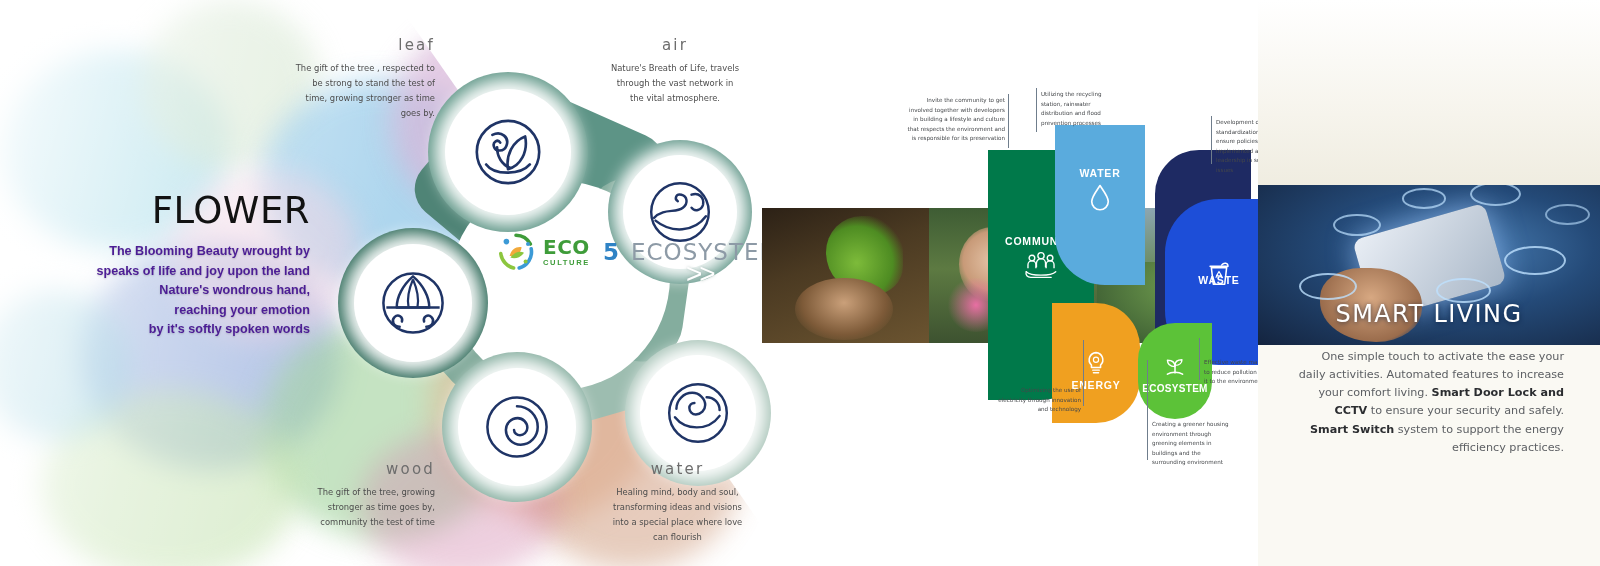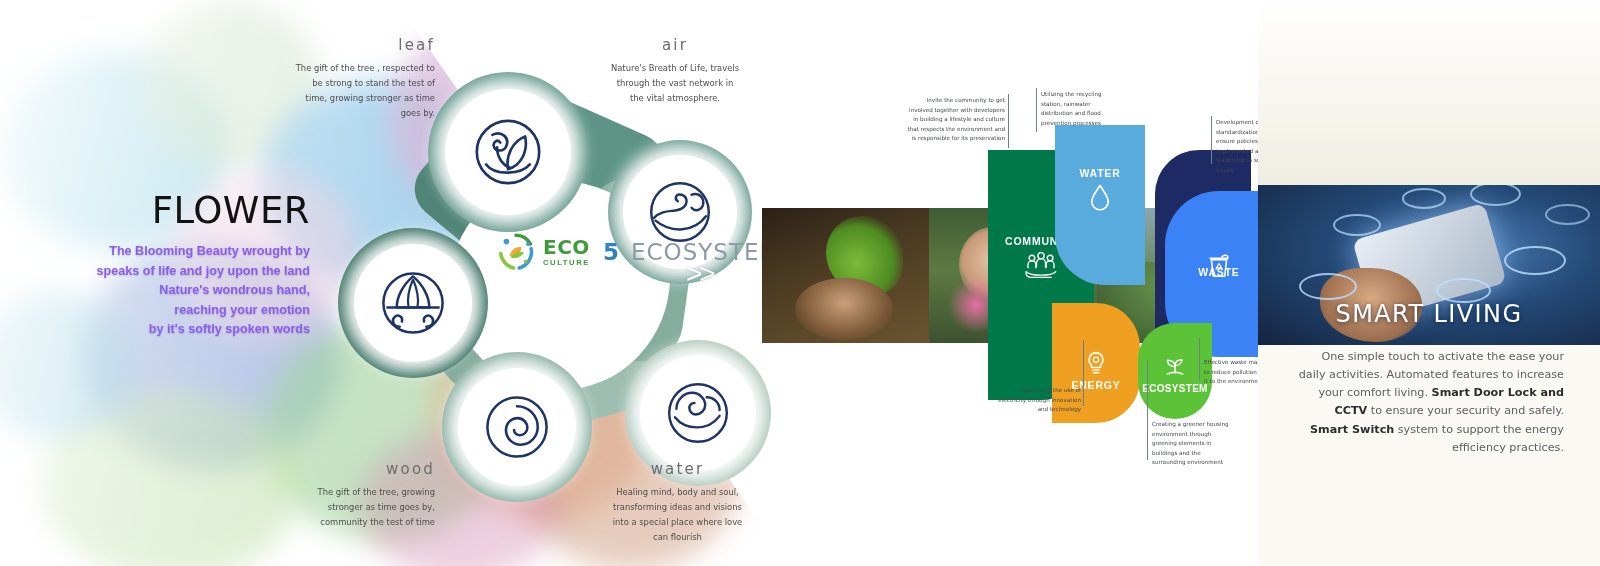--- a/index.html
+++ b/index.html
@@ -22,21 +22,21 @@
   .flower-fade {
     position:absolute; inset:0;
     background:linear-gradient(105deg, rgba(255,255,255,.92) 0%, rgba(255,255,255,.35) 26%, rgba(255,255,255,0) 48%);
   }
   .flower-text { position:absolute; left:30px; top:192px; width:280px; text-align:right; }
   .flower-title {
     font-size:37px; letter-spacing:.5px; color:#121212; font-weight:400;
     font-family:"DejaVu Sans", sans-serif; line-height:1;
   }
   .flower-sub {
-    margin-top:13px; color:#8b5cf6; font-weight:bold; font-size:12.6px; line-height:1.55;
+    margin-top:13px; color:#4c1d95; font-weight:bold; font-size:12.6px; line-height:1.55;
     text-shadow:0 1px 2px rgba(0,0,0,.18);
   }
 
   
   .wheel { position:absolute; left:330px; top:30px; width:460px; height:500px; }
   .blobwrap { position:absolute; inset:0; }
   .node { position:absolute; border-radius:50%; display:flex; align-items:center; justify-content:center; }
   .node .ring { position:absolute; inset:0; border-radius:50%; }
   .node .disc {
     position:absolute; border-radius:50%; background:#fff;
@@ -301,21 +301,21 @@
         <ellipse cx="20" cy="20" rx="5" ry="12" fill="none" stroke="#fff" stroke-width="1.8"></ellipse>
         <path d="M8 20 h24 M10 14 h20 M10 26 h20" stroke="#fff" stroke-width="1.6"></path>
         <g stroke="#fff" stroke-width="2" stroke-linecap="round">
           <path d="M20 3 v4 M20 33 v4 M3 20 h4 M33 20 h4"></path>
           <path d="M8 8 l3 3 M29 29 l3 3 M32 8 l-3 3 M11 29 l-3 3"></path>
         </g>
       </svg>
       <div class="pill-label" style="margin-top:-118px;">MANAGEMENT</div>
     </div>
 
-    <div class="pill" style="left:185px;top:96px;width:108px;height:166px;background:#3b82f6;border-radius:54px 0 0 54px;">
+    <div class="pill" style="left:185px;top:104px;width:108px;height:166px;background:#1d4ed8;border-radius:54px 0 0 54px;">
       <svg width="26" height="28" viewBox="0 0 40 44" style="margin-top:-18px;">
         <path d="M8 12 h24 l-3 26 h-18 Z" fill="none" stroke="#fff" stroke-width="2.4" stroke-linejoin="round"></path>
         <path d="M6 10 h28" stroke="#fff" stroke-width="2.4" stroke-linecap="round"></path>
         <path d="M24 8 c4 -5 10 -3 10 1" fill="none" stroke="#fff" stroke-width="2.2" stroke-linecap="round"></path>
         <path d="M20 18 l4 7 h-8 Z M15 28 l3 -6 M25 28 l-3 -6" fill="none" stroke="#fff" stroke-width="1.8" stroke-linejoin="round"></path>
       </svg>
       <div class="pill-label" style="margin-top:-14px;">WASTE</div>
     </div>
 
     <div class="pill" style="left:72px;top:208px;width:88px;height:120px;background:#f0a020;border-radius:0 44px 44px 0;">

